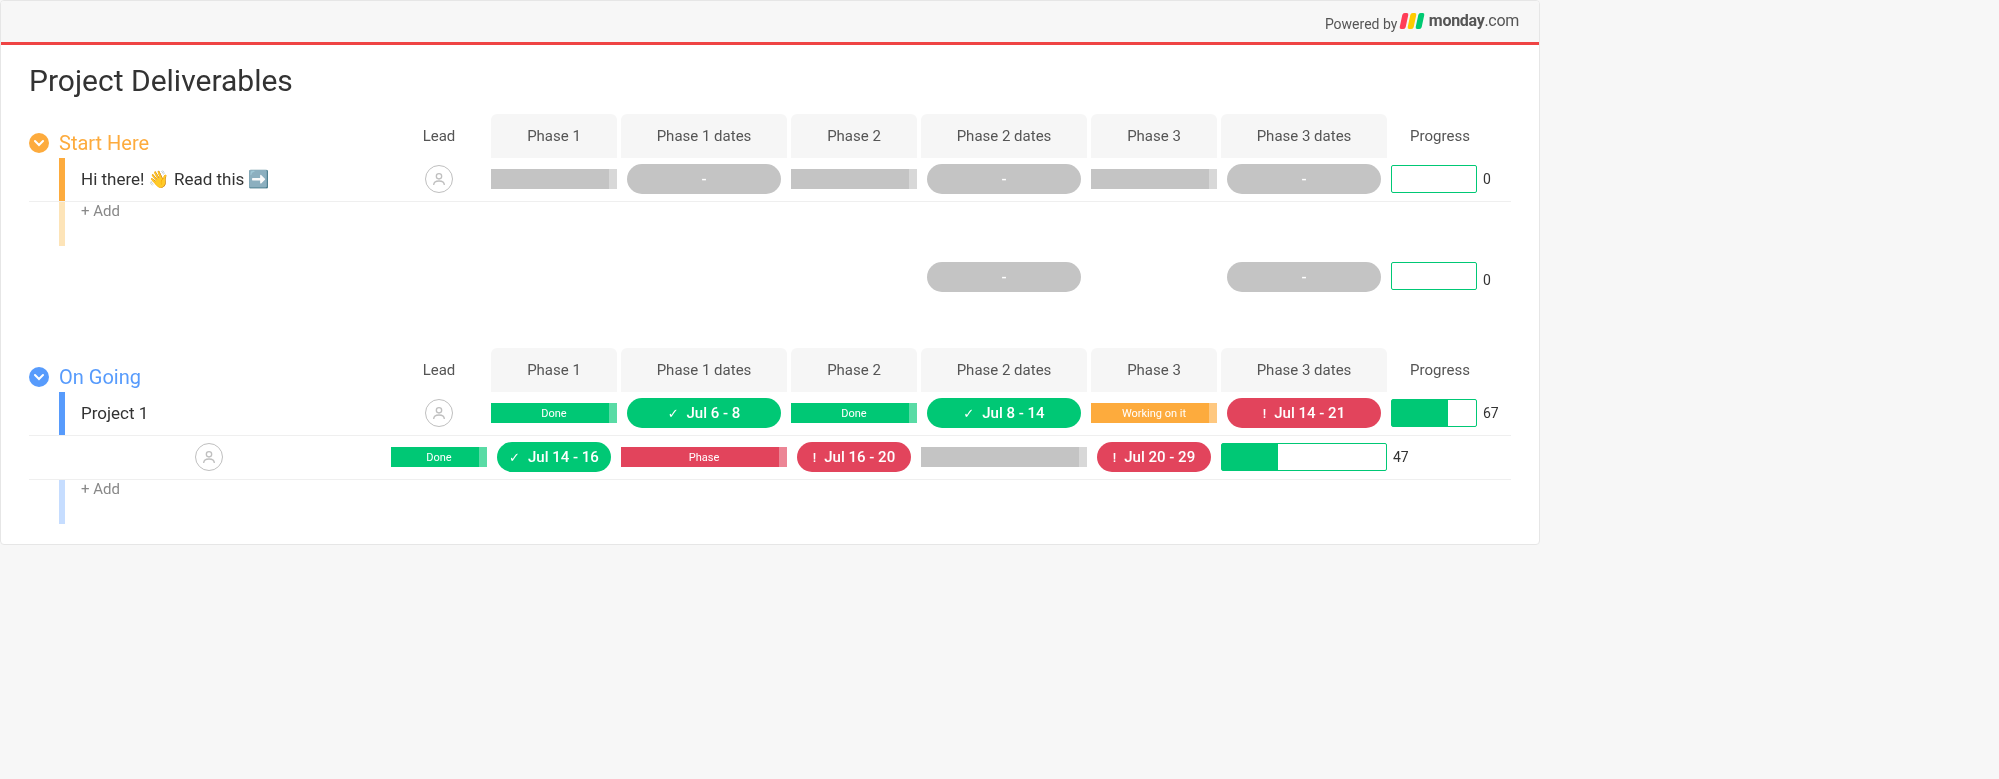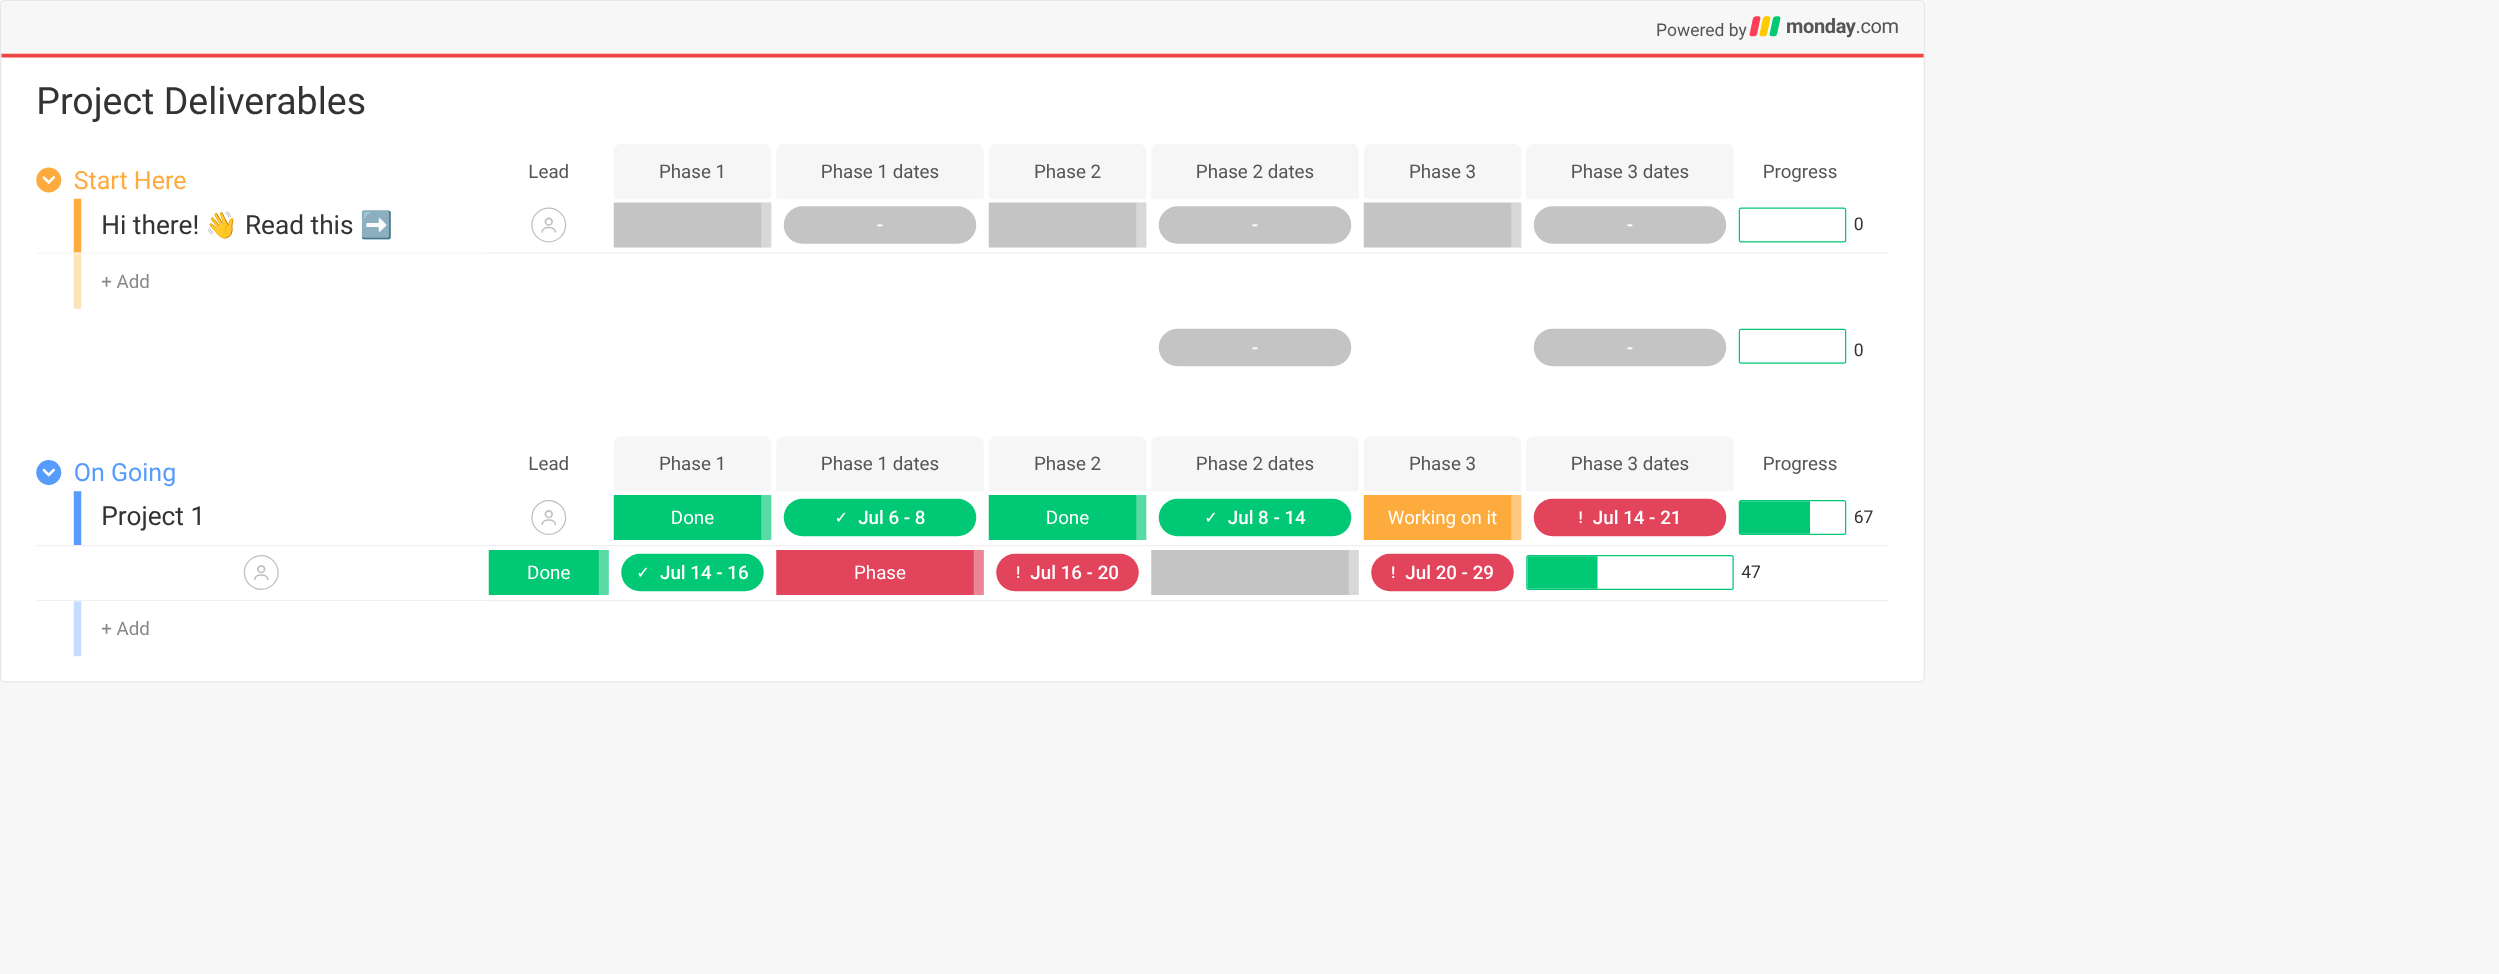--- a/index.html
+++ b/index.html
@@ -92,33 +92,33 @@
     padding-left: 38px;
     position: relative;
     height: 100%;
     background: #fff;
   }
   .row .item-cell::before {
     content: "";
     position: absolute; left: 30px; top: 0; bottom: 0; width: 6px;
     background: var(--stripe, #ccc);
   }
-  .row .item-text { padding-left: 14px; font-size: 21px; color: #333; }
+  .row .item-text { padding-left: 14px; font-size: 17px; color: #333; }
   .avatar {
     width: 28px; height: 28px; border-radius: 50%;
     border: 1.5px solid #bfbfbf;
     display: flex; align-items: center; justify-content: center;
     margin: 0 auto;
     color: #bfbfbf;
   }
   .status-cell {
-    height: 36px;
+    height: 20px;
     margin: 0 2px;
     display: flex; align-items: center; justify-content: center;
-    color: #fff; font-size: 15px;
+    color: #fff; font-size: 11px;
     position: relative;
   }
   .status-cell::after {
     content: "";
     position: absolute; right: 0; top: 0; bottom: 0; width: 8px;
     background: rgba(255,255,255,0.35);
   }
   .status-grey { background: #c4c4c4; }
   .status-green { background: #00c875; }
   .status-red { background: #e2445c; }
@@ -142,21 +142,21 @@
   }
   .progress-fill {
     position: absolute; left: 0; top: 0; bottom: 0;
     background: #00c875;
   }
   .progress-val { font-size: 14px; color: #333; text-align: left; padding-left: 4px;}
   .add-row {
     height: 44px;
   }
   .add-row .item-cell {
-    display: flex; align-items: center;
+    display: flex; align-items: flex-start;
     padding-left: 38px;
     position: relative;
     background: #fff;
     height: 100%;
     color: #888;
     font-size: 15px;
   }
   .add-row .item-cell::before {
     content: "";
     position: absolute; left: 30px; top: 0; bottom: 0; width: 6px;

